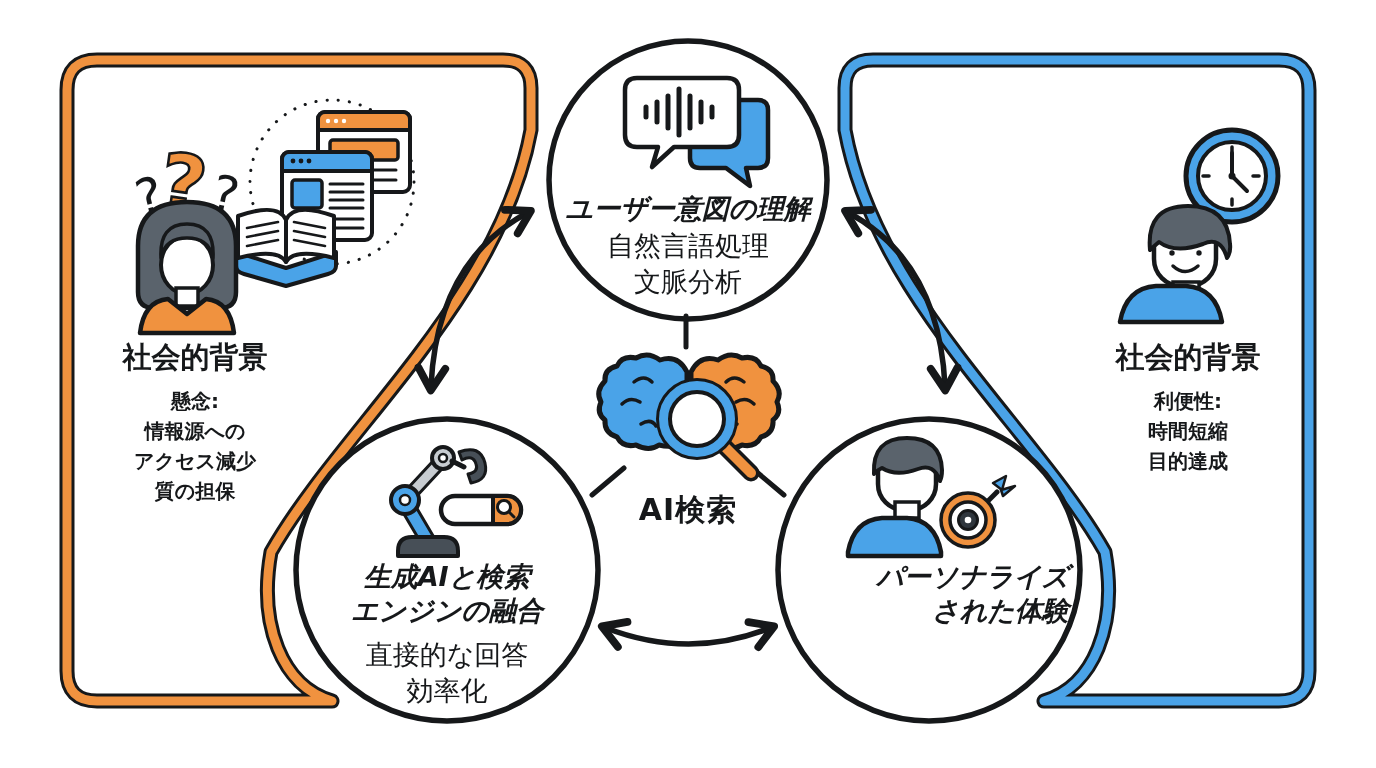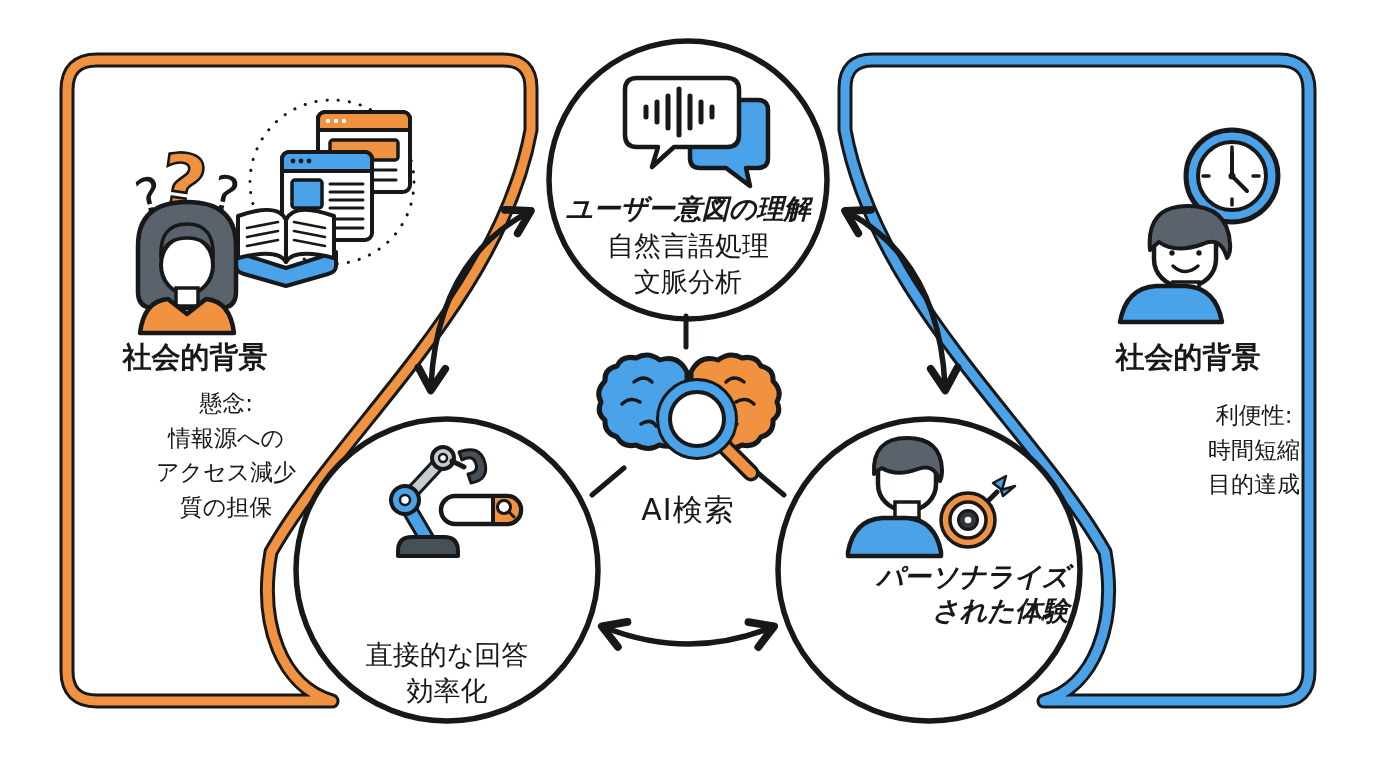--- a/index.html
+++ b/index.html
@@ -7,22 +7,22 @@
     position:relative;width:1376px;height:768px;overflow:hidden;
     background:#ffffff;
     font-family:"DejaVu Sans","Liberation Sans",sans-serif;
     color:#16181A;
   }
   #bg{position:absolute;left:0;top:0;}
   .txt{position:absolute;text-align:center;white-space:pre-line;}
   .node-title{font-weight:700;font-size:27px;line-height:1.25;font-style:italic;}
   .node-sub{font-size:27px;line-height:1.35;font-weight:400;}
   .panel-title{font-weight:700;font-size:29px;line-height:1.2;font-family:Liberation Serif, serif;}
-  .panel-sub{font-size:23px;line-height:1.5;font-weight:400;padding-left:31px;}
-  .center-label{font-weight:400;font-size:30px;letter-spacing:1px;}
+  .panel-sub{font-size:20px;line-height:1.5;font-weight:700;}
+  .center-label{font-weight:700;font-size:30px;letter-spacing:1px;}
 </style>
 </head>
 <body>
 
 <div id="stage">
 
 <svg id="bg" width="1376" height="768" viewBox="0 0 1376 768">
   <defs>
     <marker id="chev" viewBox="0 0 12 12" refX="8.5" refY="6" markerWidth="6.5" markerHeight="6.5" orient="auto-start-reverse">
       <path d="M2.5 1.5 L10 6 L2.5 10.5" fill="none" stroke="#16181A" stroke-width="2.6" stroke-linecap="round" stroke-linejoin="round"></path>
@@ -168,30 +168,32 @@
     <circle cx="697" cy="419" r="27" fill="none" stroke="#16181A" stroke-width="4"></circle>
   </g>
 </svg>
 
 <div class="txt node-title" style="left:528px;top:192px;width:320px;">ユーザー意図の理解</div>
 <div class="txt node-sub" style="left:568px;top:228px;width:240px;">自然言語処理
 文脈分析</div>
 
 <div class="txt center-label" style="left:608px;top:490px;width:160px;">AI検索</div>
 
+<div class="txt node-title" style="left:307px;top:560px;width:280px;">生成AIと検索
+エンジンの融合</div>
 <div class="txt node-sub" style="left:327px;top:637px;width:240px;">直接的な回答
 効率化</div>
 
 <div class="txt node-title" style="left:789px;top:560px;width:280px;text-align:right;">パーソナライズ
 された体験</div>
 
 <div class="txt panel-title" style="left:95px;top:340px;width:200px;">社会的背景</div>
 <div class="txt panel-sub" style="left:75px;top:386px;width:240px;">懸念:
 情報源への
 アクセス減少
 質の担保</div>
 
 <div class="txt panel-title" style="left:1088px;top:340px;width:200px;">社会的背景</div>
-<div class="txt panel-sub" style="left:1103px;top:386px;width:240px;margin-top:12px;">利便性:
+<div class="txt panel-sub" style="left:1068px;top:386px;width:240px;">利便性:
 時間短縮
 目的達成</div>
 
 </div>
 
 </body></html>

